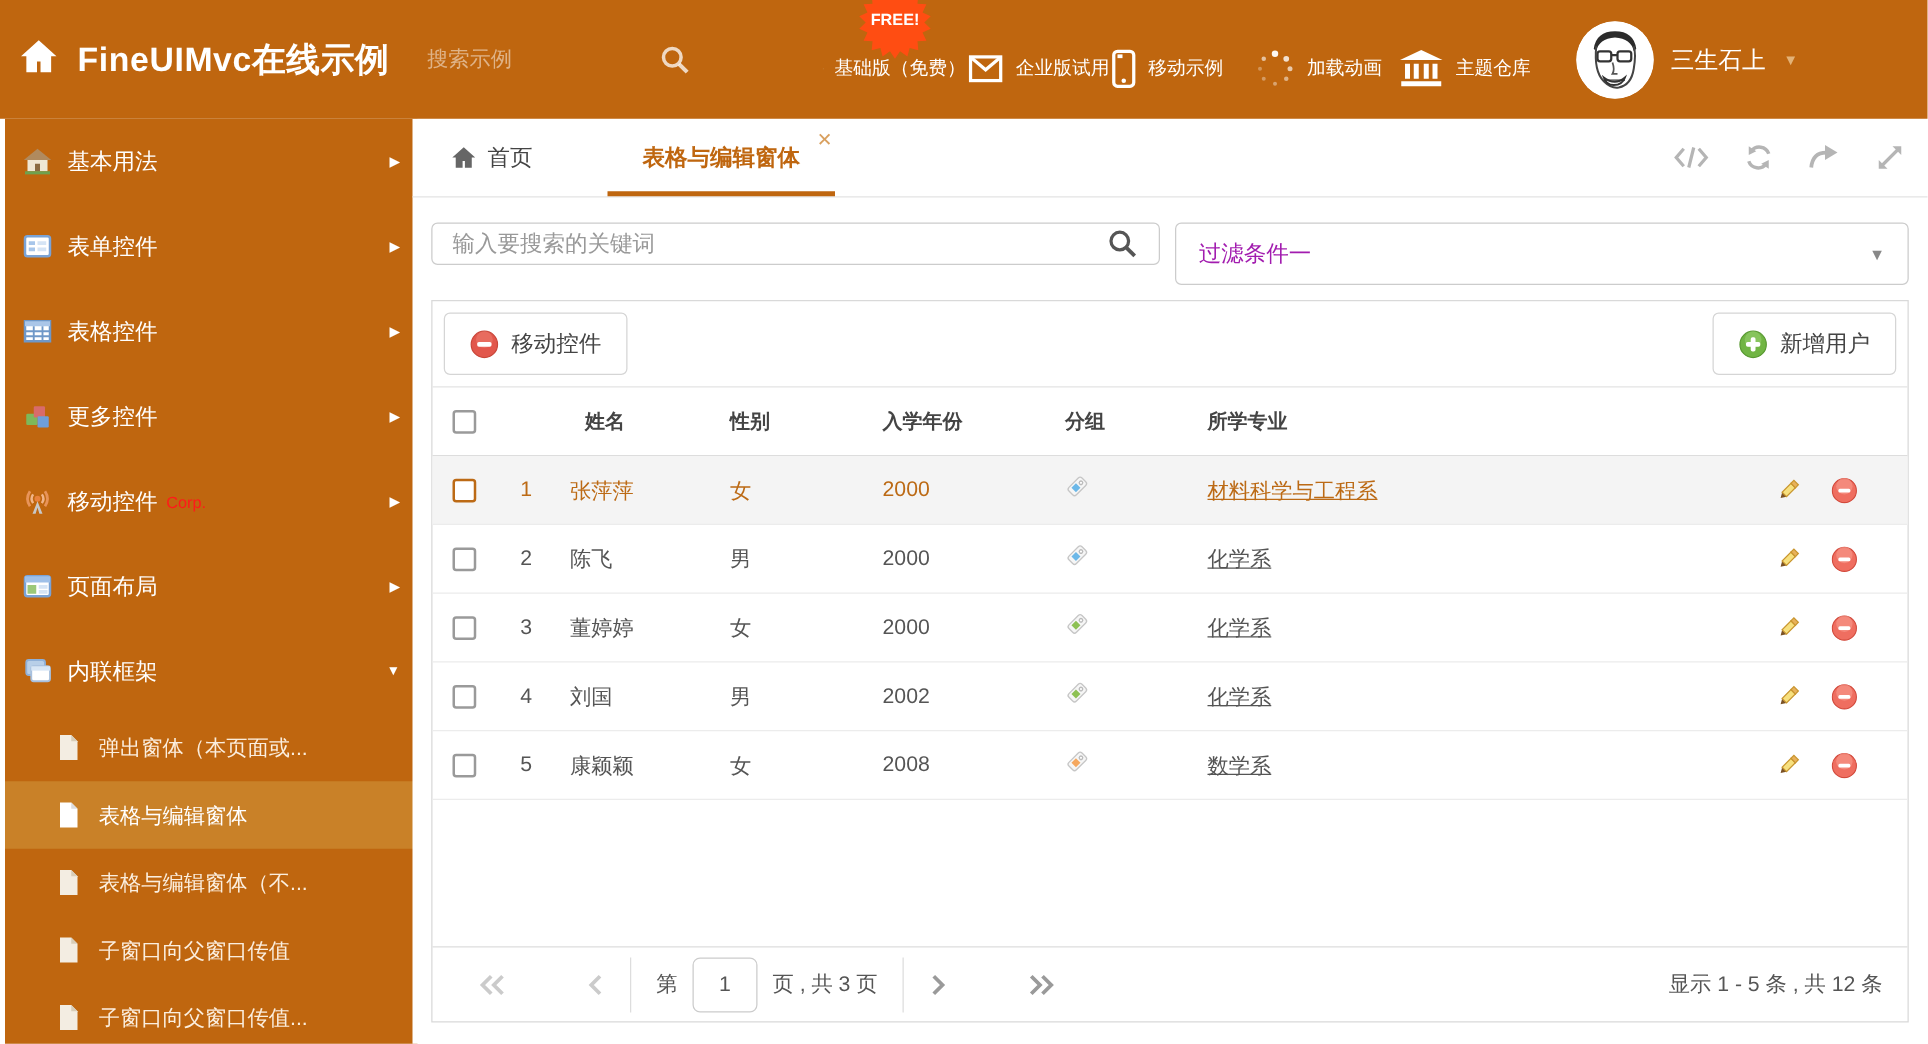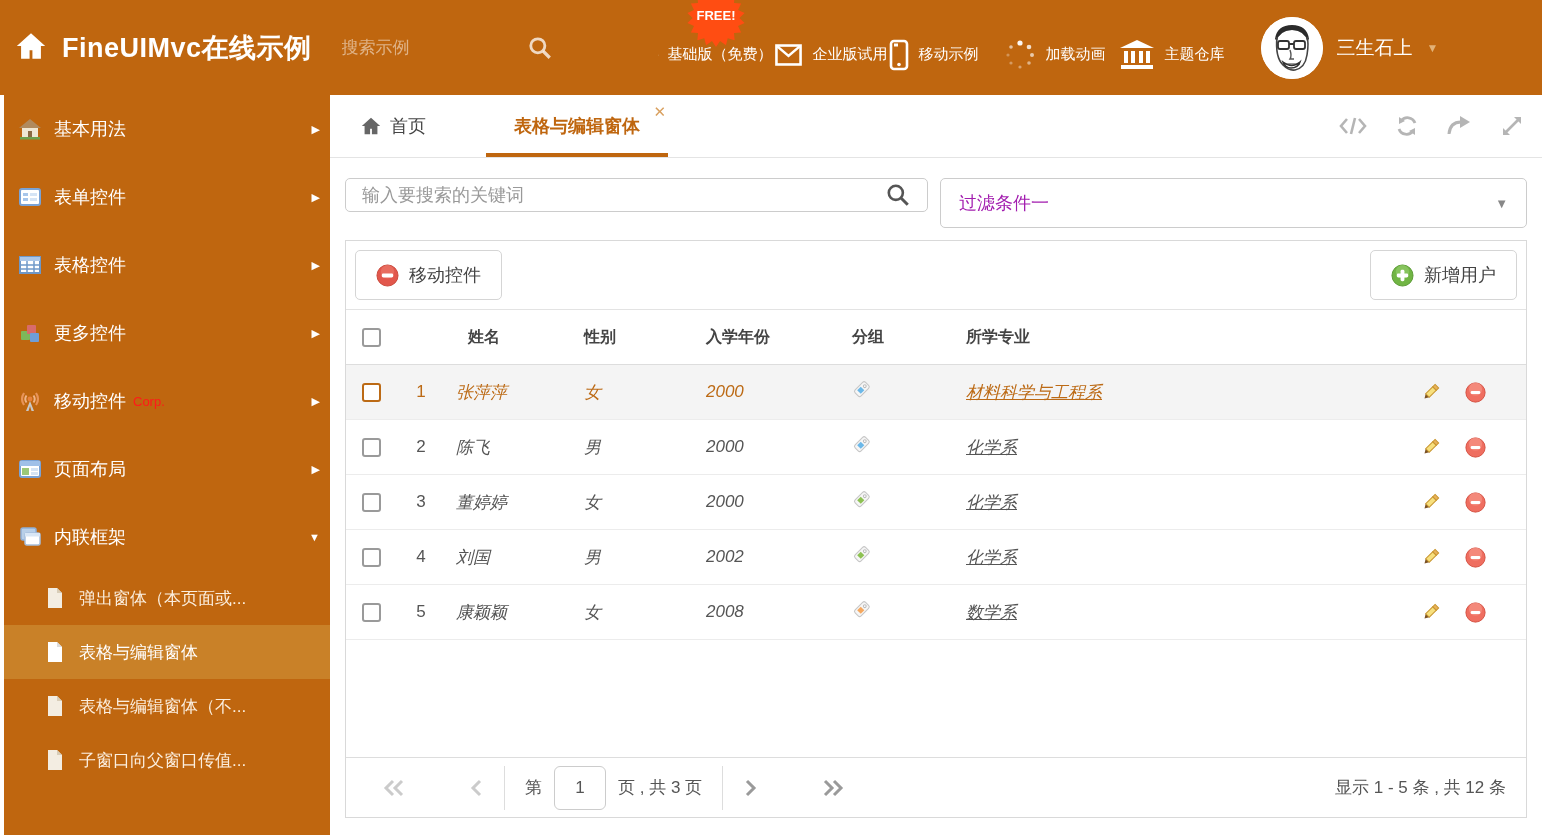--- a/index.html
+++ b/index.html
@@ -83,21 +83,21 @@
   .btn-add { margin-left:auto; }
 
   .grid-row { display:grid;
     grid-template-columns:50px 50px 128px 122px 146px 114px 1fr 150px;
     align-items:center; height:55px; }
   .thead { border-bottom:1px solid #ddd; color:#444; font-size:16px; }
   .trow { border-bottom:1px solid #ececec; color:#555; font-size:17px; }
   .trow.selected { background:#f4f4f4; color:#bc6a15; }
   .cell-check { display:flex; justify-content:center; }
   .cell-num { text-align:center; }
-  .cell-pad { padding-left:10px;font-style:italic; }
+  .cell-pad { padding-left:10px; }
   .cell-hd { padding-left:10px;font-weight:bold; }
   .link { text-decoration:underline; color:inherit; cursor:pointer; }
   .cb { appearance:none; -webkit-appearance:none; width:19px; height:19px;
     border:2px solid #9a9a9a; border-radius:3px; background:#fff; cursor:pointer; }
   .selected .cb { border-color:#bc6a15; }
   .cell-actions { display:flex; justify-content:flex-end; align-items:center;
     gap:24px; padding-right:40px; }
   .act { cursor:pointer; display:flex; }
   .tbody-fill { flex:1; }
 
@@ -319,20 +319,29 @@
     <span class="lbl">表格与编辑窗体</span>
   </div>
   <div class="side-sub">
     <span class="icon">
       <svg width="22" height="22" viewBox="0 0 22 22">
           <path d="M4 1h9l5 5v15H4z" fill="#f3ede2"></path>
           <path d="M13 1l5 5h-5z" fill="#d8cdb8"></path>
         </svg>
     </span>
     <span class="lbl">表格与编辑窗体（不...</span>
+  </div>
+  <div class="side-sub">
+    <span class="icon">
+      <svg width="22" height="22" viewBox="0 0 22 22">
+          <path d="M4 1h9l5 5v15H4z" fill="#f3ede2"></path>
+          <path d="M13 1l5 5h-5z" fill="#d8cdb8"></path>
+        </svg>
+    </span>
+    <span class="lbl">子窗口向父窗口传值</span>
   </div>
   <div class="side-sub">
     <span class="icon">
       <svg width="22" height="22" viewBox="0 0 22 22">
           <path d="M4 1h9l5 5v15H4z" fill="#f3ede2"></path>
           <path d="M13 1l5 5h-5z" fill="#d8cdb8"></path>
         </svg>
     </span>
     <span class="lbl">子窗口向父窗口传值...</span>
   </div>

